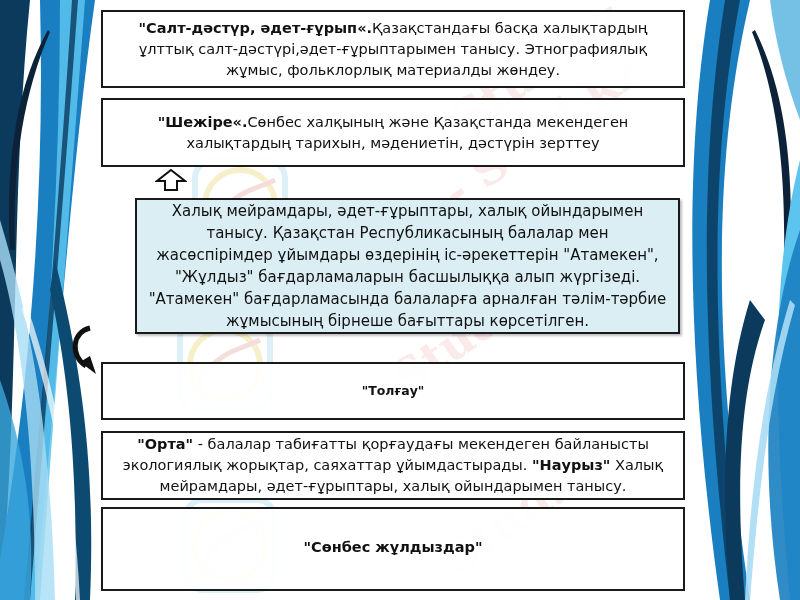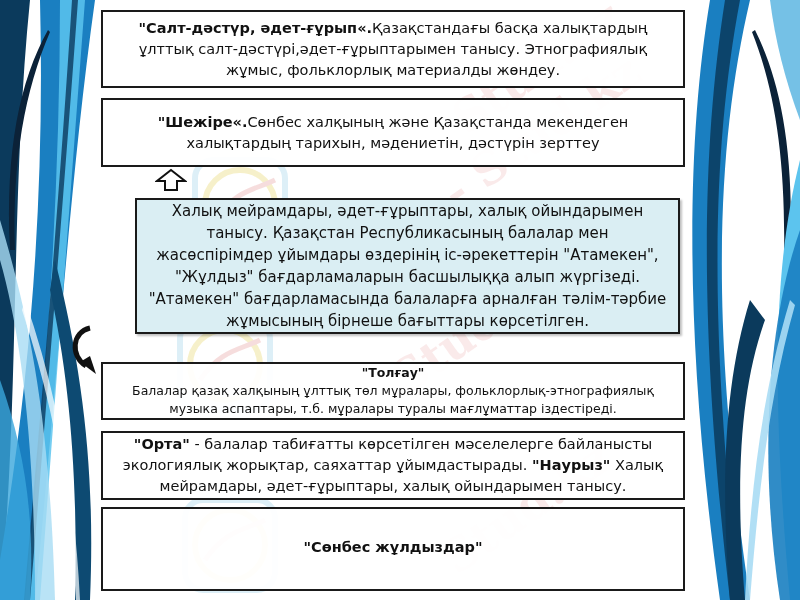--- a/index.html
+++ b/index.html
@@ -108,22 +108,21 @@
   <p>Халық мейрамдары, әдет-ғұрыптары, халық ойындарымен танысу. Қазақстан Республикасының балалар мен жасөспірімдер ұйымдары өздерінің іс-әрекеттерін "Атамекен", "Жұлдыз" бағдарламаларын басшылыққа алып жүргізеді. "Атамекен" бағдарламасында балаларға арналған тәлім-тәрбие жұмысының бірнеше бағыттары көрсетілген.</p>
 </div>
 
 <svg class="arrow-curve" viewBox="0 0 36 58">
   <path d="M26,6 C8,10 6,34 22,44" fill="none" stroke="#111" stroke-width="5" stroke-linecap="butt"></path>
   <path d="M16,40 L32,52 L26,34 Z" fill="#111"></path>
 </svg>
 
 <div class="box sm" id="box4">
   <b>"Толғау"</b>
-  <p>Балалар қазақ халқының ұлттық төл мұралары, фольклорлық-этнографиялық музыка аспаптары, т.б. мұралары туралы мағлұматтар іздестіреді.</p>
 </div>
 
 <div class="box" id="box5">
-  <p><b>"Орта"</b><span> - балалар табиғатты көрсетілген мәселелерге байланысты экологиялық жорықтар, саяхаттар ұйымдастырады. </span><b>"Наурыз"</b><span> Халық мейрамдары, әдет-ғұрыптары, халық ойындарымен танысу.</span></p>
+  <p><b>"Орта"</b><span> - балалар табиғатты қорғаудағы мекендеген байланысты экологиялық жорықтар, саяхаттар ұйымдастырады. </span><b>"Наурыз"</b><span> Халық мейрамдары, әдет-ғұрыптары, халық ойындарымен танысу.</span></p>
 </div>
 
 <div class="box" id="box6">
   <b>"Сөнбес жұлдыздар"</b>
 </div>
 
 </body></html>

